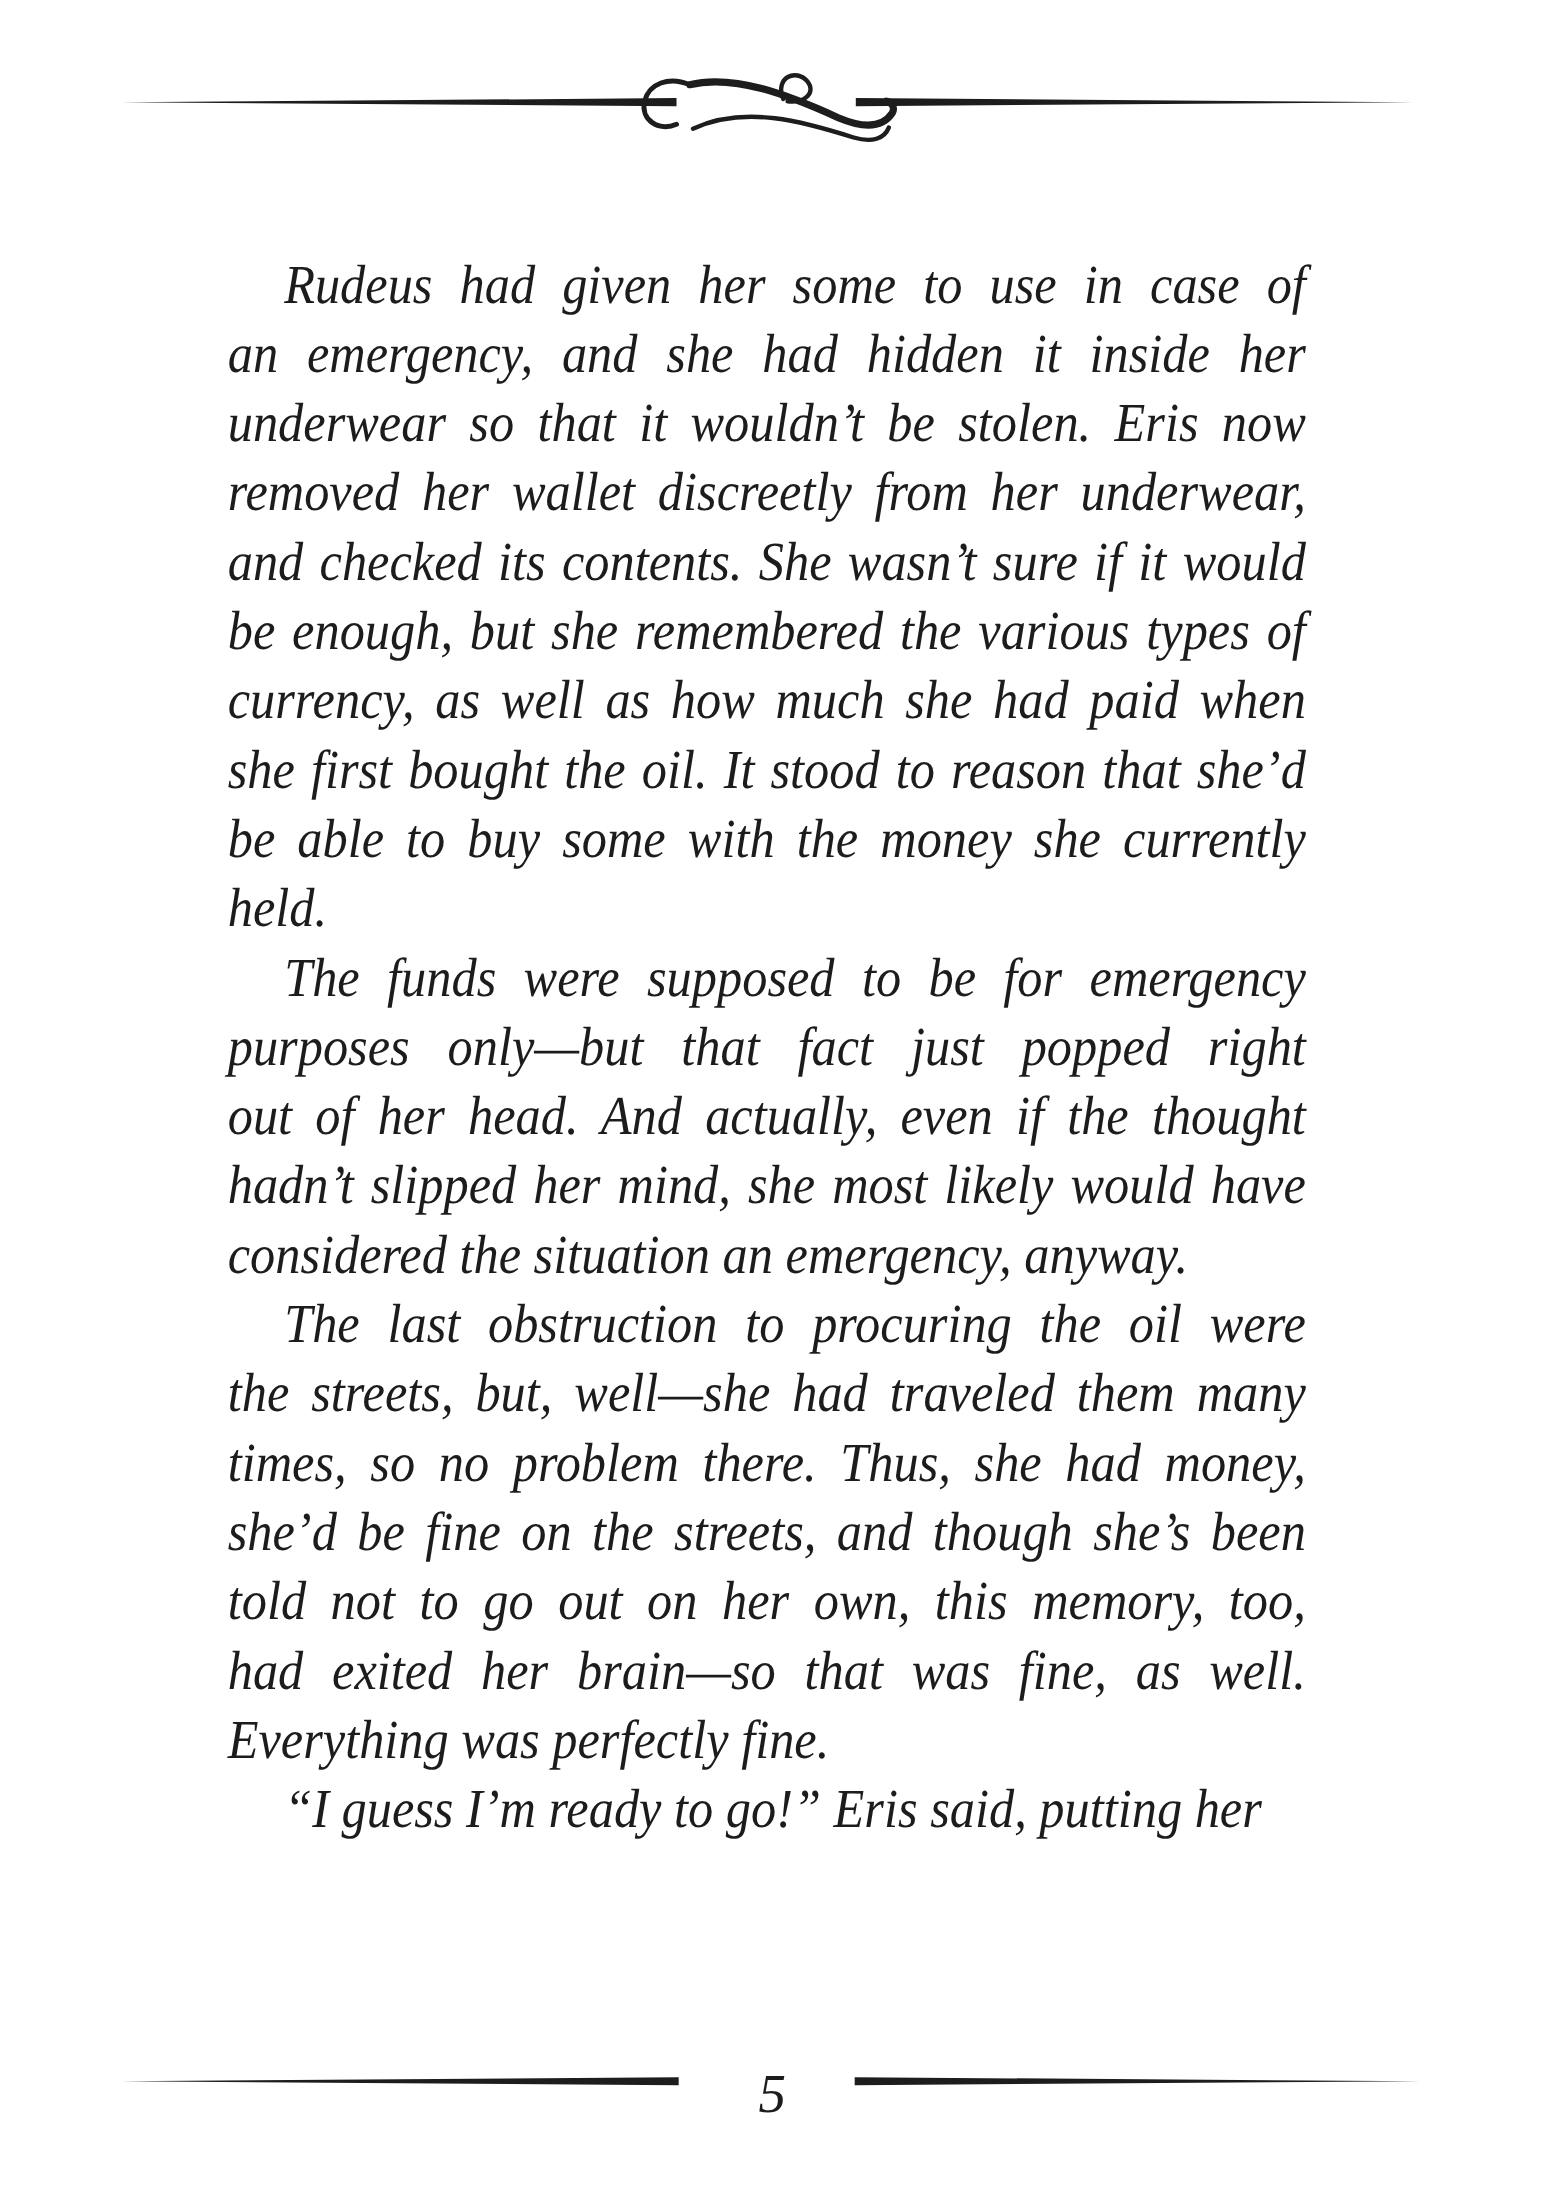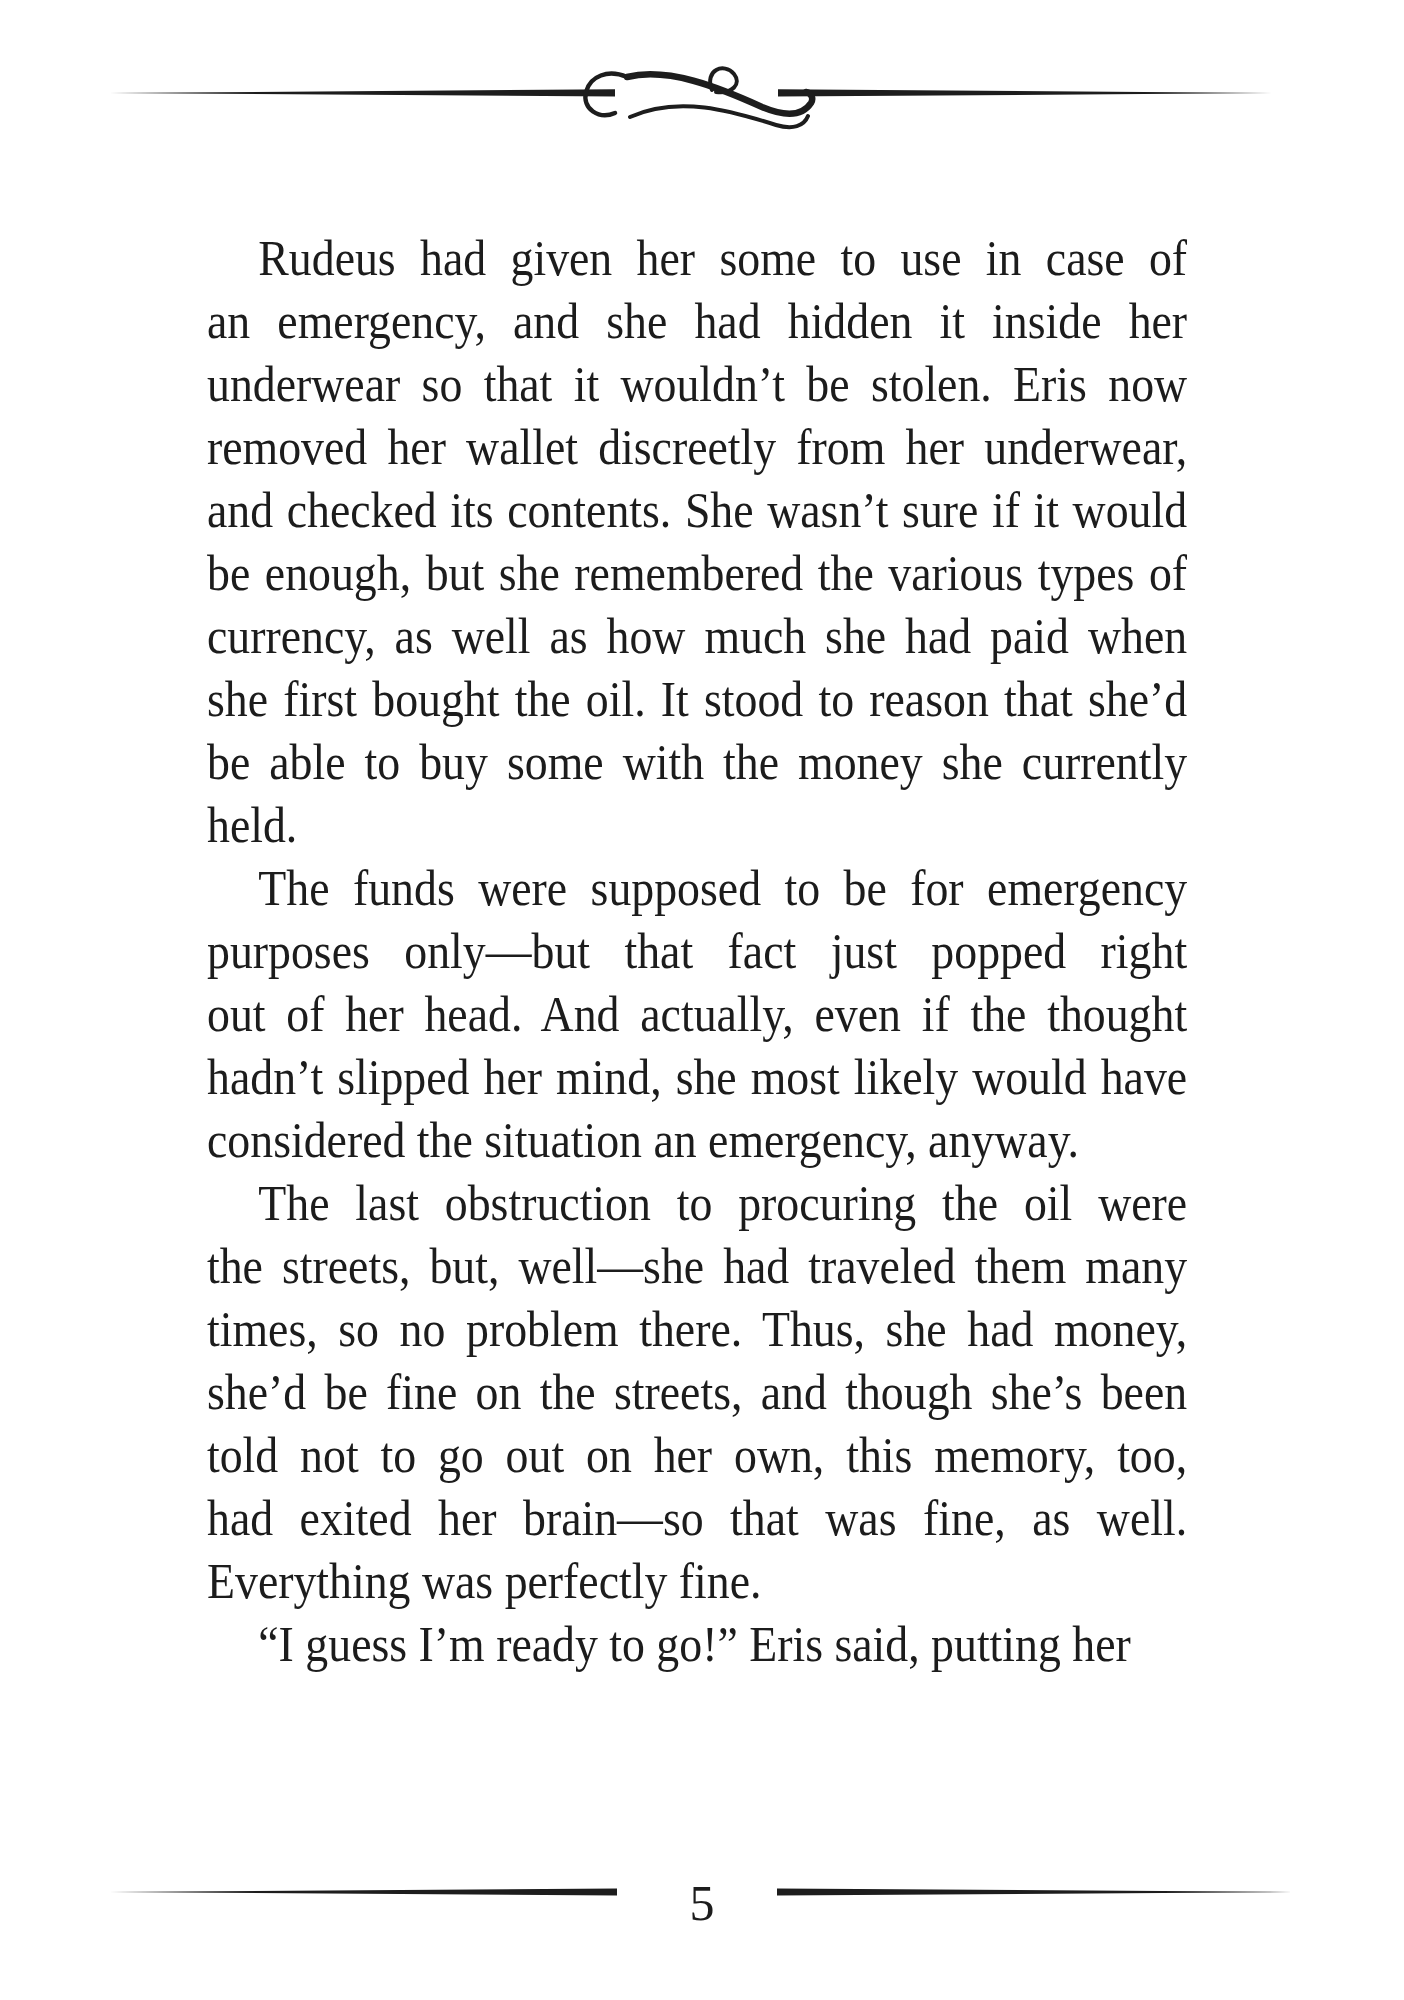--- a/index.html
+++ b/index.html
@@ -3,21 +3,21 @@
 <meta charset="utf-8">
 <style>
   html, body { margin: 0; padding: 0; }
   body {
     width: 1404px; height: 2000px;
     background: #ffffff;
     position: relative;
     font-family: "Liberation Serif", serif;
     overflow: hidden;
   }
-  .page { position: absolute; inset: 0; background: #ffffff; }
+  .page { position: absolute; inset: 0; background: #ffffff; font-style: italic; }
 
   
   .ornament-top {
     position: absolute; left: 0; top: 25px;
     width: 1404px; height: 140px;
   }
 
   
   .body-text {
     position: absolute; left: 207px; top: 227px; width: 980px;

